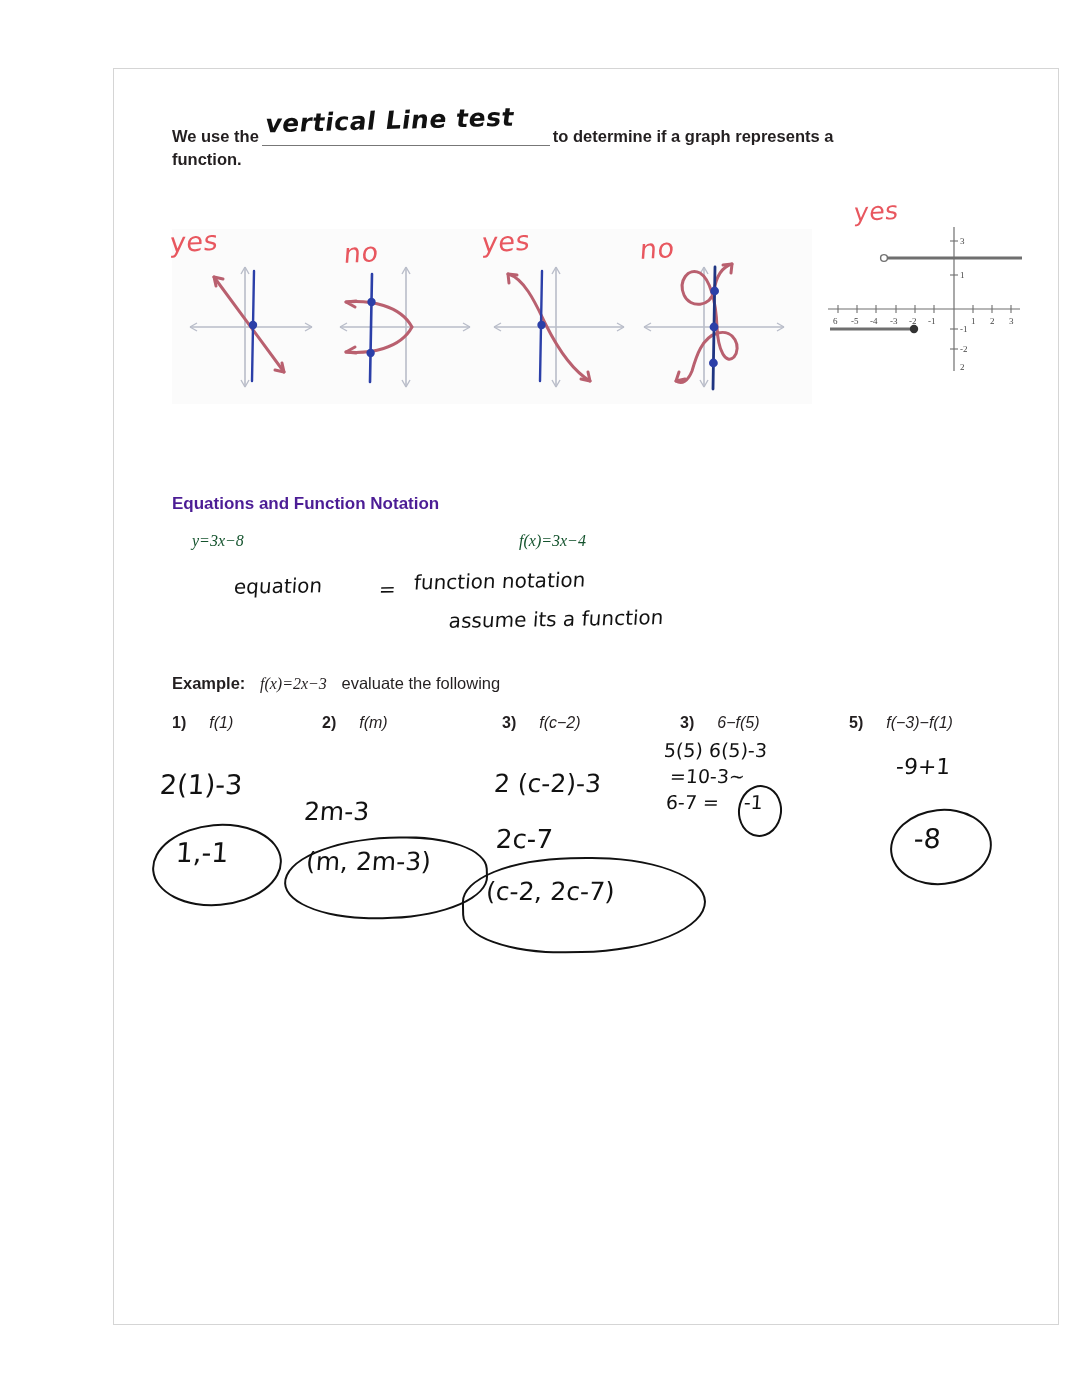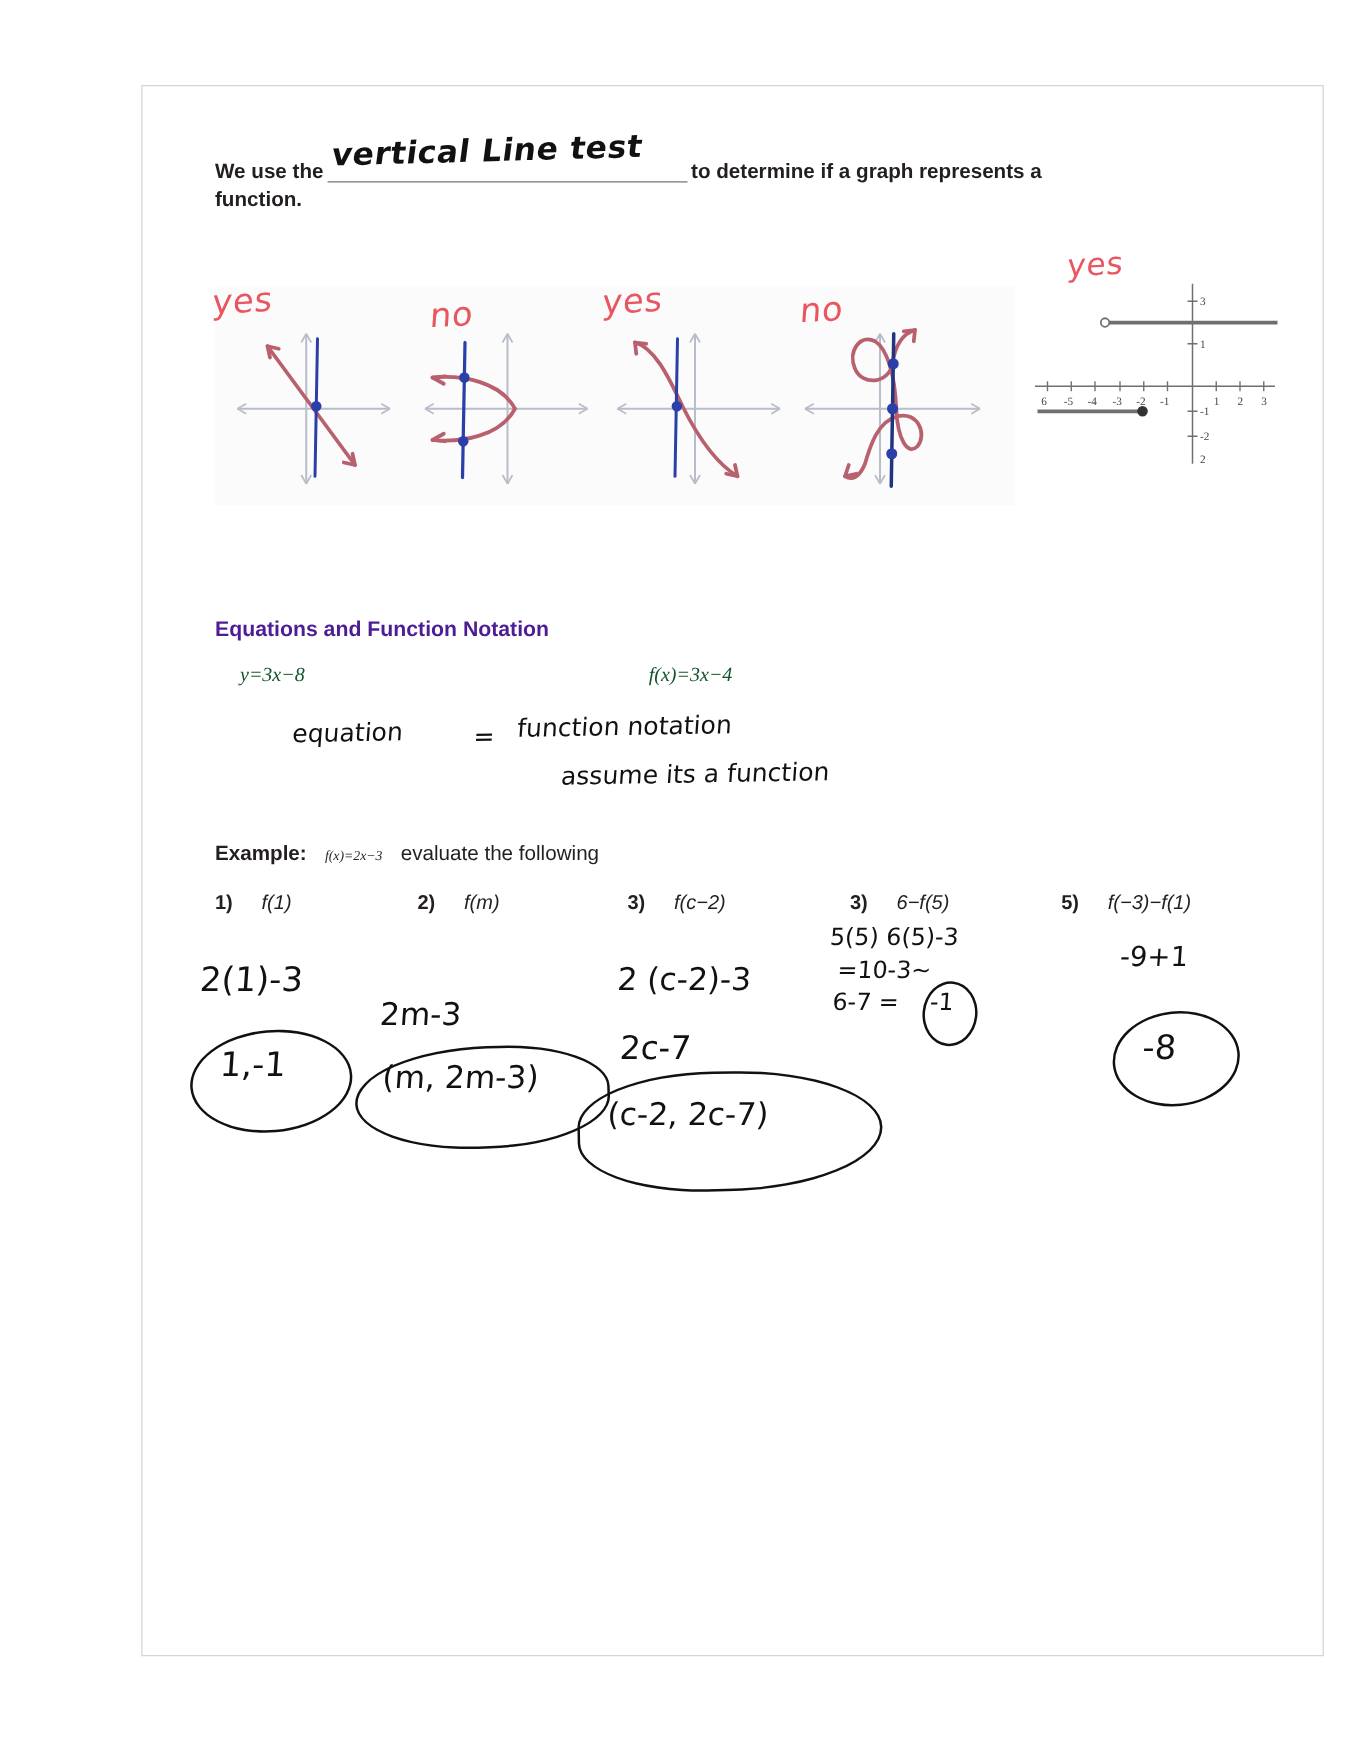--- a/index.html
+++ b/index.html
@@ -132,21 +132,21 @@
     position: absolute;
     left: 58px;
     top: 605px;
     font-size: 16.5px;
     color: #231f20;
   }
   .example-line .lbl { font-weight: 800; }
   .example-line .fx {
     font-family: "Liberation Serif", serif;
     font-style: italic;
-    font-size: 11px;
+    font-size: 16px;
   }
 
   .prob {
     position: absolute;
     top: 645px;
     font-size: 16px;
     color: #231f20;
     white-space: nowrap;
   }
   .prob .num { font-weight: 800; }
@@ -344,21 +344,21 @@
 
   <div class="example-line">
     <span class="lbl">Example:</span>
     <span class="fx" style="margin-left:10px;">f(x)=2x−3</span>
     <span style="margin-left:10px;">evaluate the following</span>
   </div>
 
   <div class="prob" style="left:58px;">
     <span class="num">1)</span><span class="ex">f(1)</span>
   </div>
-  <div class="prob" style="left:220px;">
+  <div class="prob" style="left:208px;">
     <span class="num">2)</span><span class="ex">f(m)</span>
   </div>
   <div class="prob" style="left:388px;">
     <span class="num">3)</span><span class="ex">f(c−2)</span>
   </div>
   <div class="prob" style="left:566px;">
     <span class="num">3)</span><span class="ex">6−f(5)</span>
   </div>
   <div class="prob" style="left:735px;">
     <span class="num">5)</span><span class="ex">f(−3)−f(1)</span>

